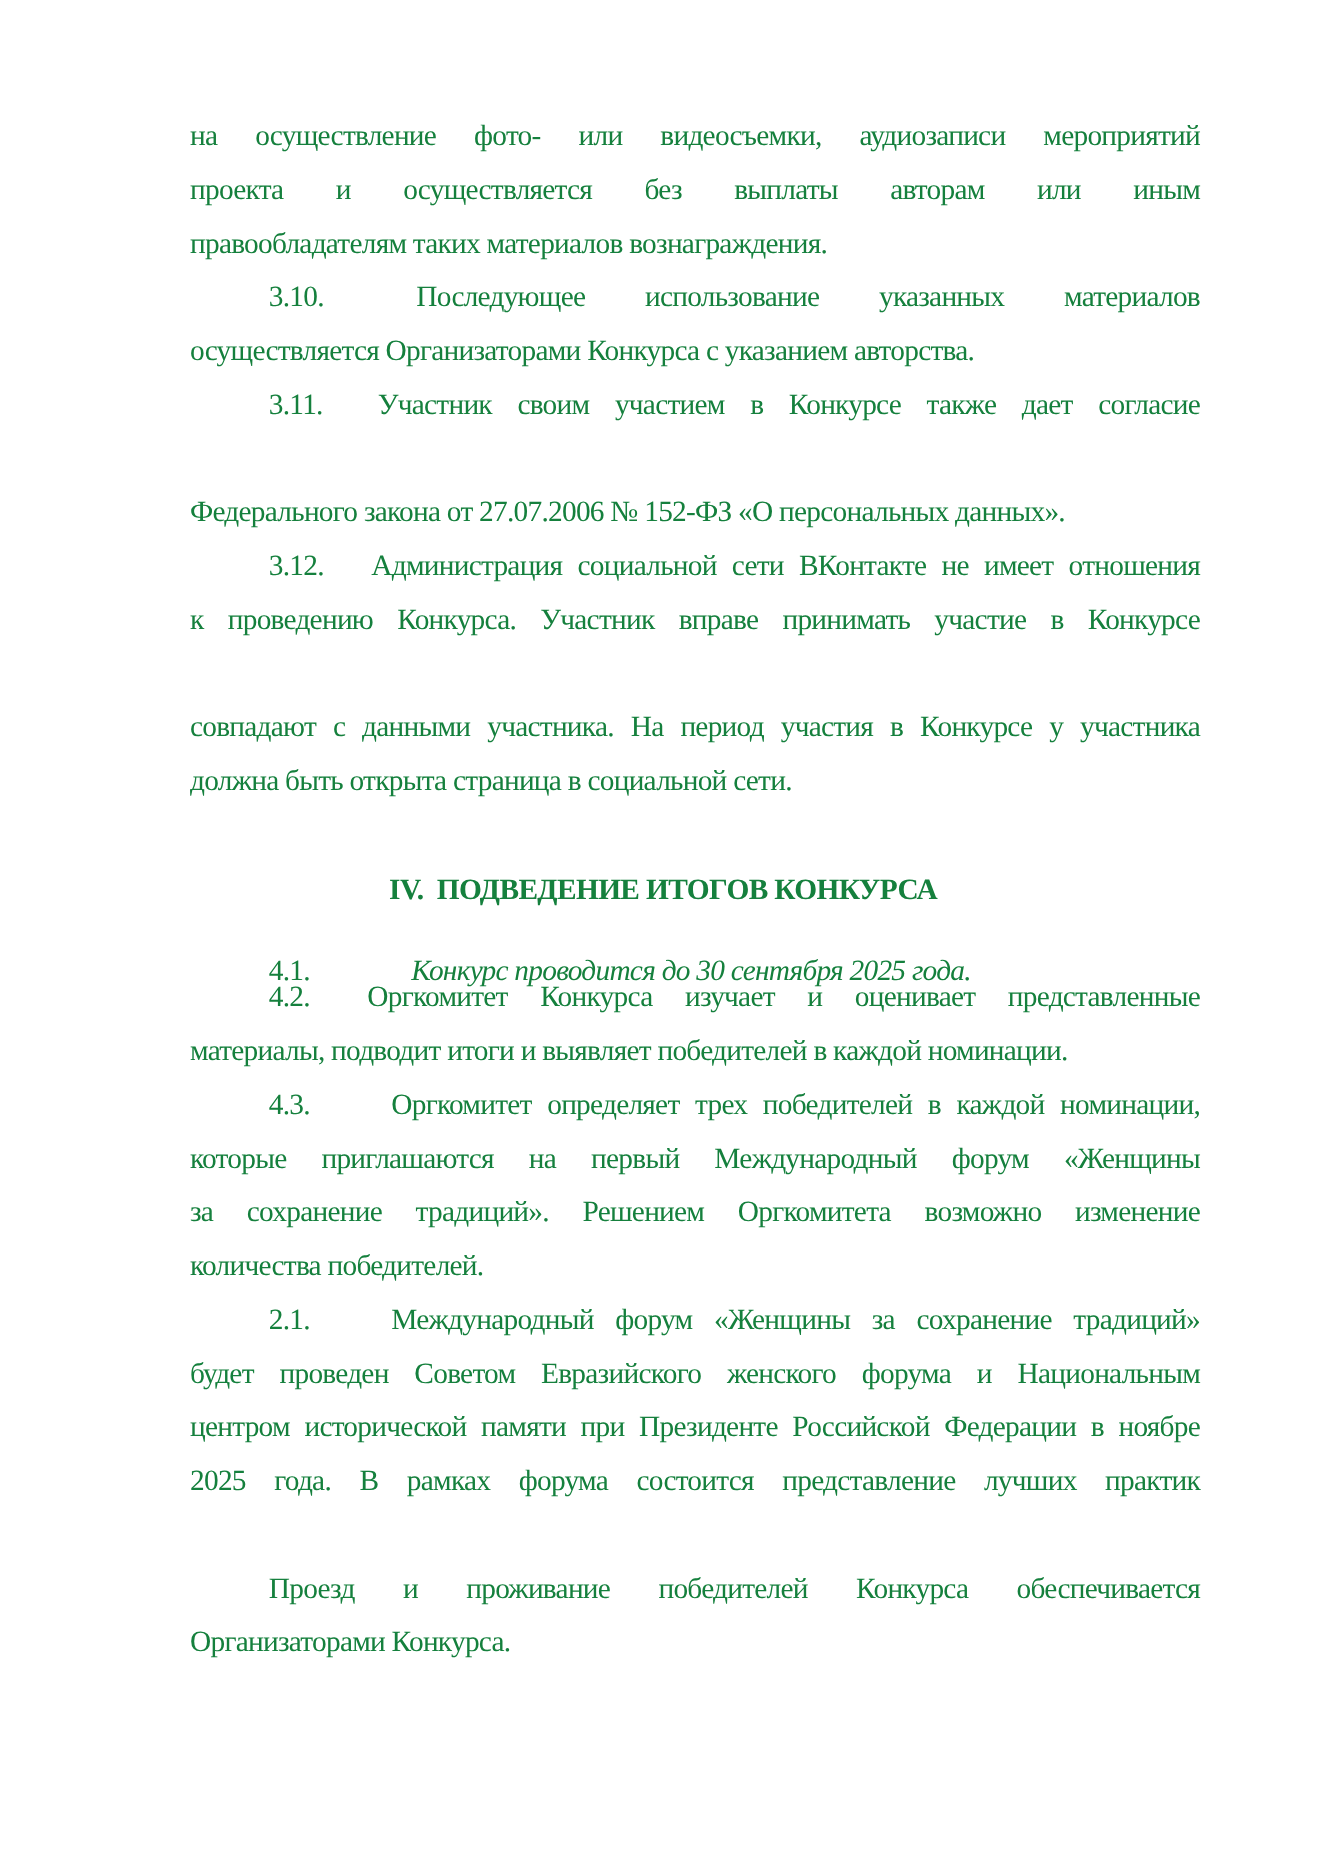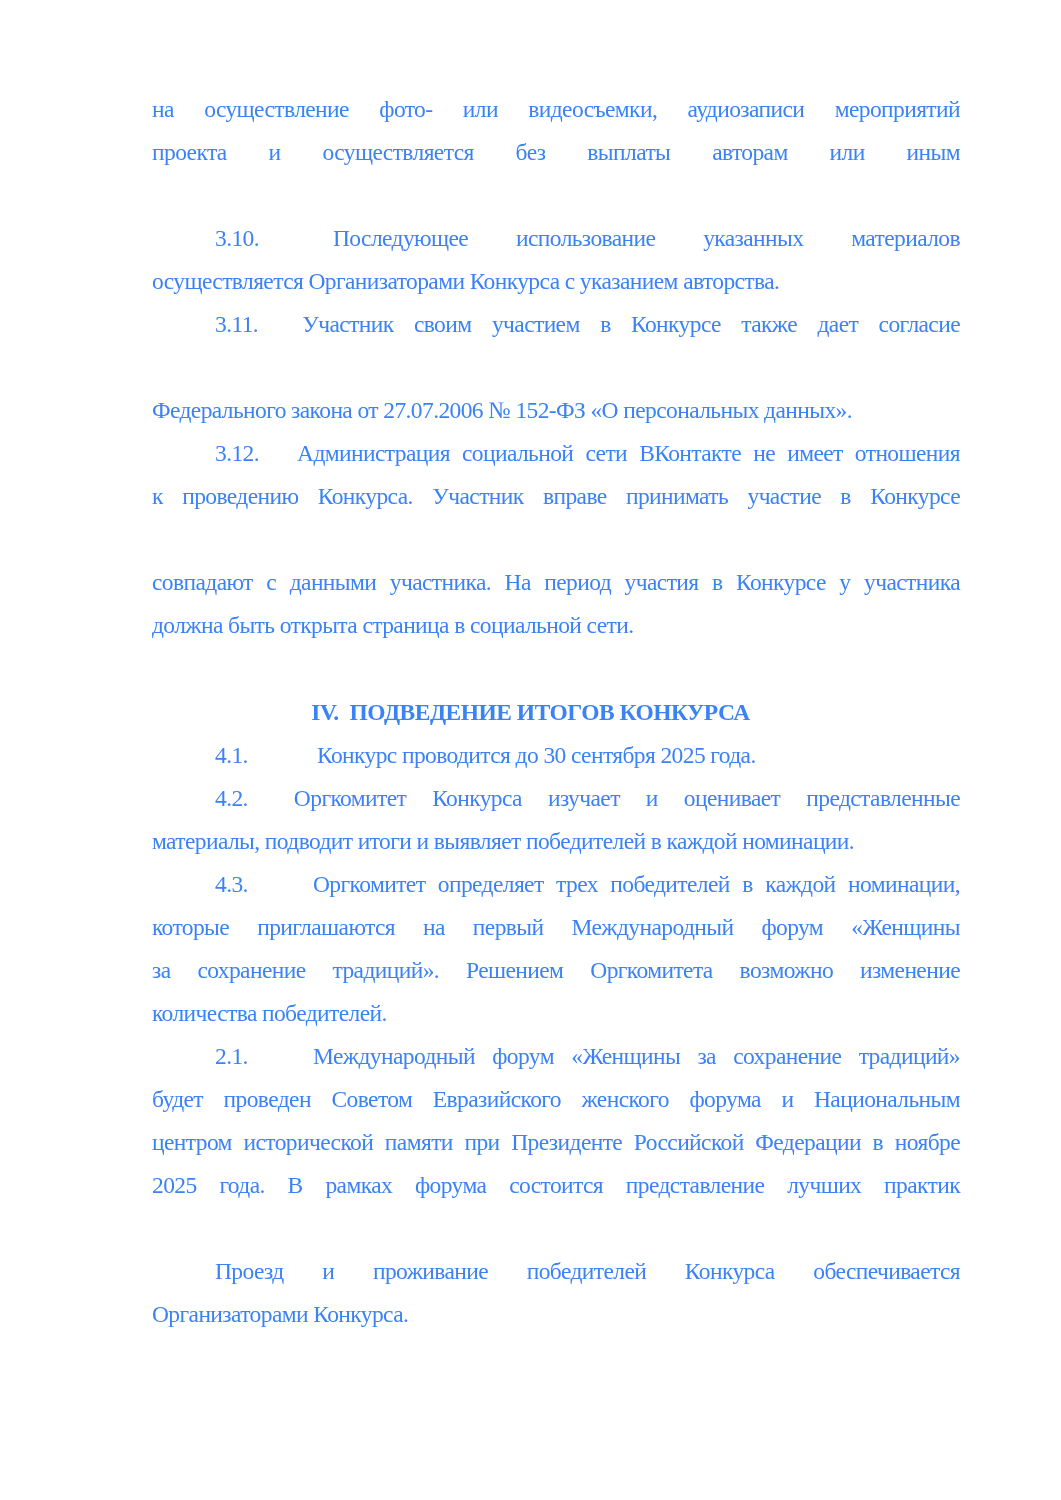--- a/index.html
+++ b/index.html
@@ -1,19 +1,19 @@
 <!DOCTYPE html>
 <html><head>
 <meta charset="utf-8">
 <style>
   html, body { margin: 0; padding: 0; background: #ffffff; }
   body { width: 1061px; height: 1500px; position: relative; overflow: hidden; }
   .page {
     position: absolute; left: 0; top: 0; width: 1061px; height: 1500px;
-    background: #ffffff; color: #3b82f6;
+    background: #ffffff; color: #15803d;
     font-family: "Liberation Serif", "DejaVu Serif", serif;
   }
   .line {
     position: absolute; left: 152px; width: 808px;
     font-size: 23.5px; line-height: 30px; height: 30px;
     white-space: nowrap; letter-spacing: -0.6px;
     transform-origin: left top;
   }
   .line.just { text-align: justify; text-align-last: justify; white-space: normal; }
   .line.indent { left: 215px; width: 745px; gap: 32px; }
@@ -26,20 +26,21 @@
   .num { display: inline-block; }
   .num-wide { display: inline-block; width: 66px; }
 </style>
 </head>
 <body>
 
 <div class="page">
 
   <div class="line just" style="top:94px">на осуществление фото- или видеосъемки, аудиозаписи мероприятий</div>
   <div class="line just" style="top:137px">проекта и осуществляется без выплаты авторам или иным</div>
+  <div class="line last" style="top:180px">правообладателям таких материалов вознаграждения.</div>
 
   <div class="line indent" style="top:223px; display:flex; justify-content:space-between;">
     <span class="num-wide">3.10.</span>
     <span class="line-text" style="flex:1; text-align:justify; text-align-last:justify; margin-left:20px; white-space:normal;">Последующее использование указанных материалов</span>
   </div>
   <div class="line last" style="top:266px">осуществляется Организаторами Конкурса с указанием авторства.</div>
 
   <div class="line indent" style="top:309px; display:flex;">
     <span class="num">3.11.</span>
     <span style="flex:1; text-align:justify; text-align-last:justify; margin-left:12px; white-space:normal;">Участник своим участием в Конкурсе также дает согласие</span>
@@ -49,23 +50,23 @@
   <div class="line indent" style="top:438px; display:flex;">
     <span class="num">3.12.</span>
     <span style="flex:1; text-align:justify; text-align-last:justify; margin-left:6px; white-space:normal;">Администрация социальной сети ВКонтакте не имеет отношения</span>
   </div>
   <div class="line just" style="top:481px">к проведению Конкурса. Участник вправе принимать участие в Конкурсе</div>
   <div class="line just" style="top:567px">совпадают с данными участника. На период участия в Конкурсе у участника</div>
   <div class="line last" style="top:610px">должна быть открыта страница в социальной сети.</div>
 
   <div class="heading" style="white-space:pre;">IV.  ПОДВЕДЕНИЕ ИТОГОВ КОНКУРСА</div>
 
-  <div class="line indent" style="top:740px; display:flex;align-items:flex-end;">
+  <div class="line indent" style="top:762px; display:flex;align-items:flex-end;">
     <span class="num" style="width:66px;">4.1.</span>
-    <span style="margin-left:4px;">Конкурс проводится до 30 сентября 2025 года.</span>
+    <span style="margin-left:16px;font-style:italic;">Конкурс проводится до 30 сентября 2025 года.</span>
   </div>
 
   <div class="line indent" style="top:783px; display:flex;">
     <span class="num">4.2.</span>
     <span style="flex:1; text-align:justify; text-align-last:justify; margin-left:14px; white-space:normal;">Оргкомитет Конкурса изучает и оценивает представленные</span>
   </div>
   <div class="line last" style="top:826px">материалы, подводит итоги и выявляет победителей в каждой номинации.</div>
 
   <div class="line indent" style="top:869px; display:flex;">
     <span class="num" style="width:66px;">4.3.</span>

